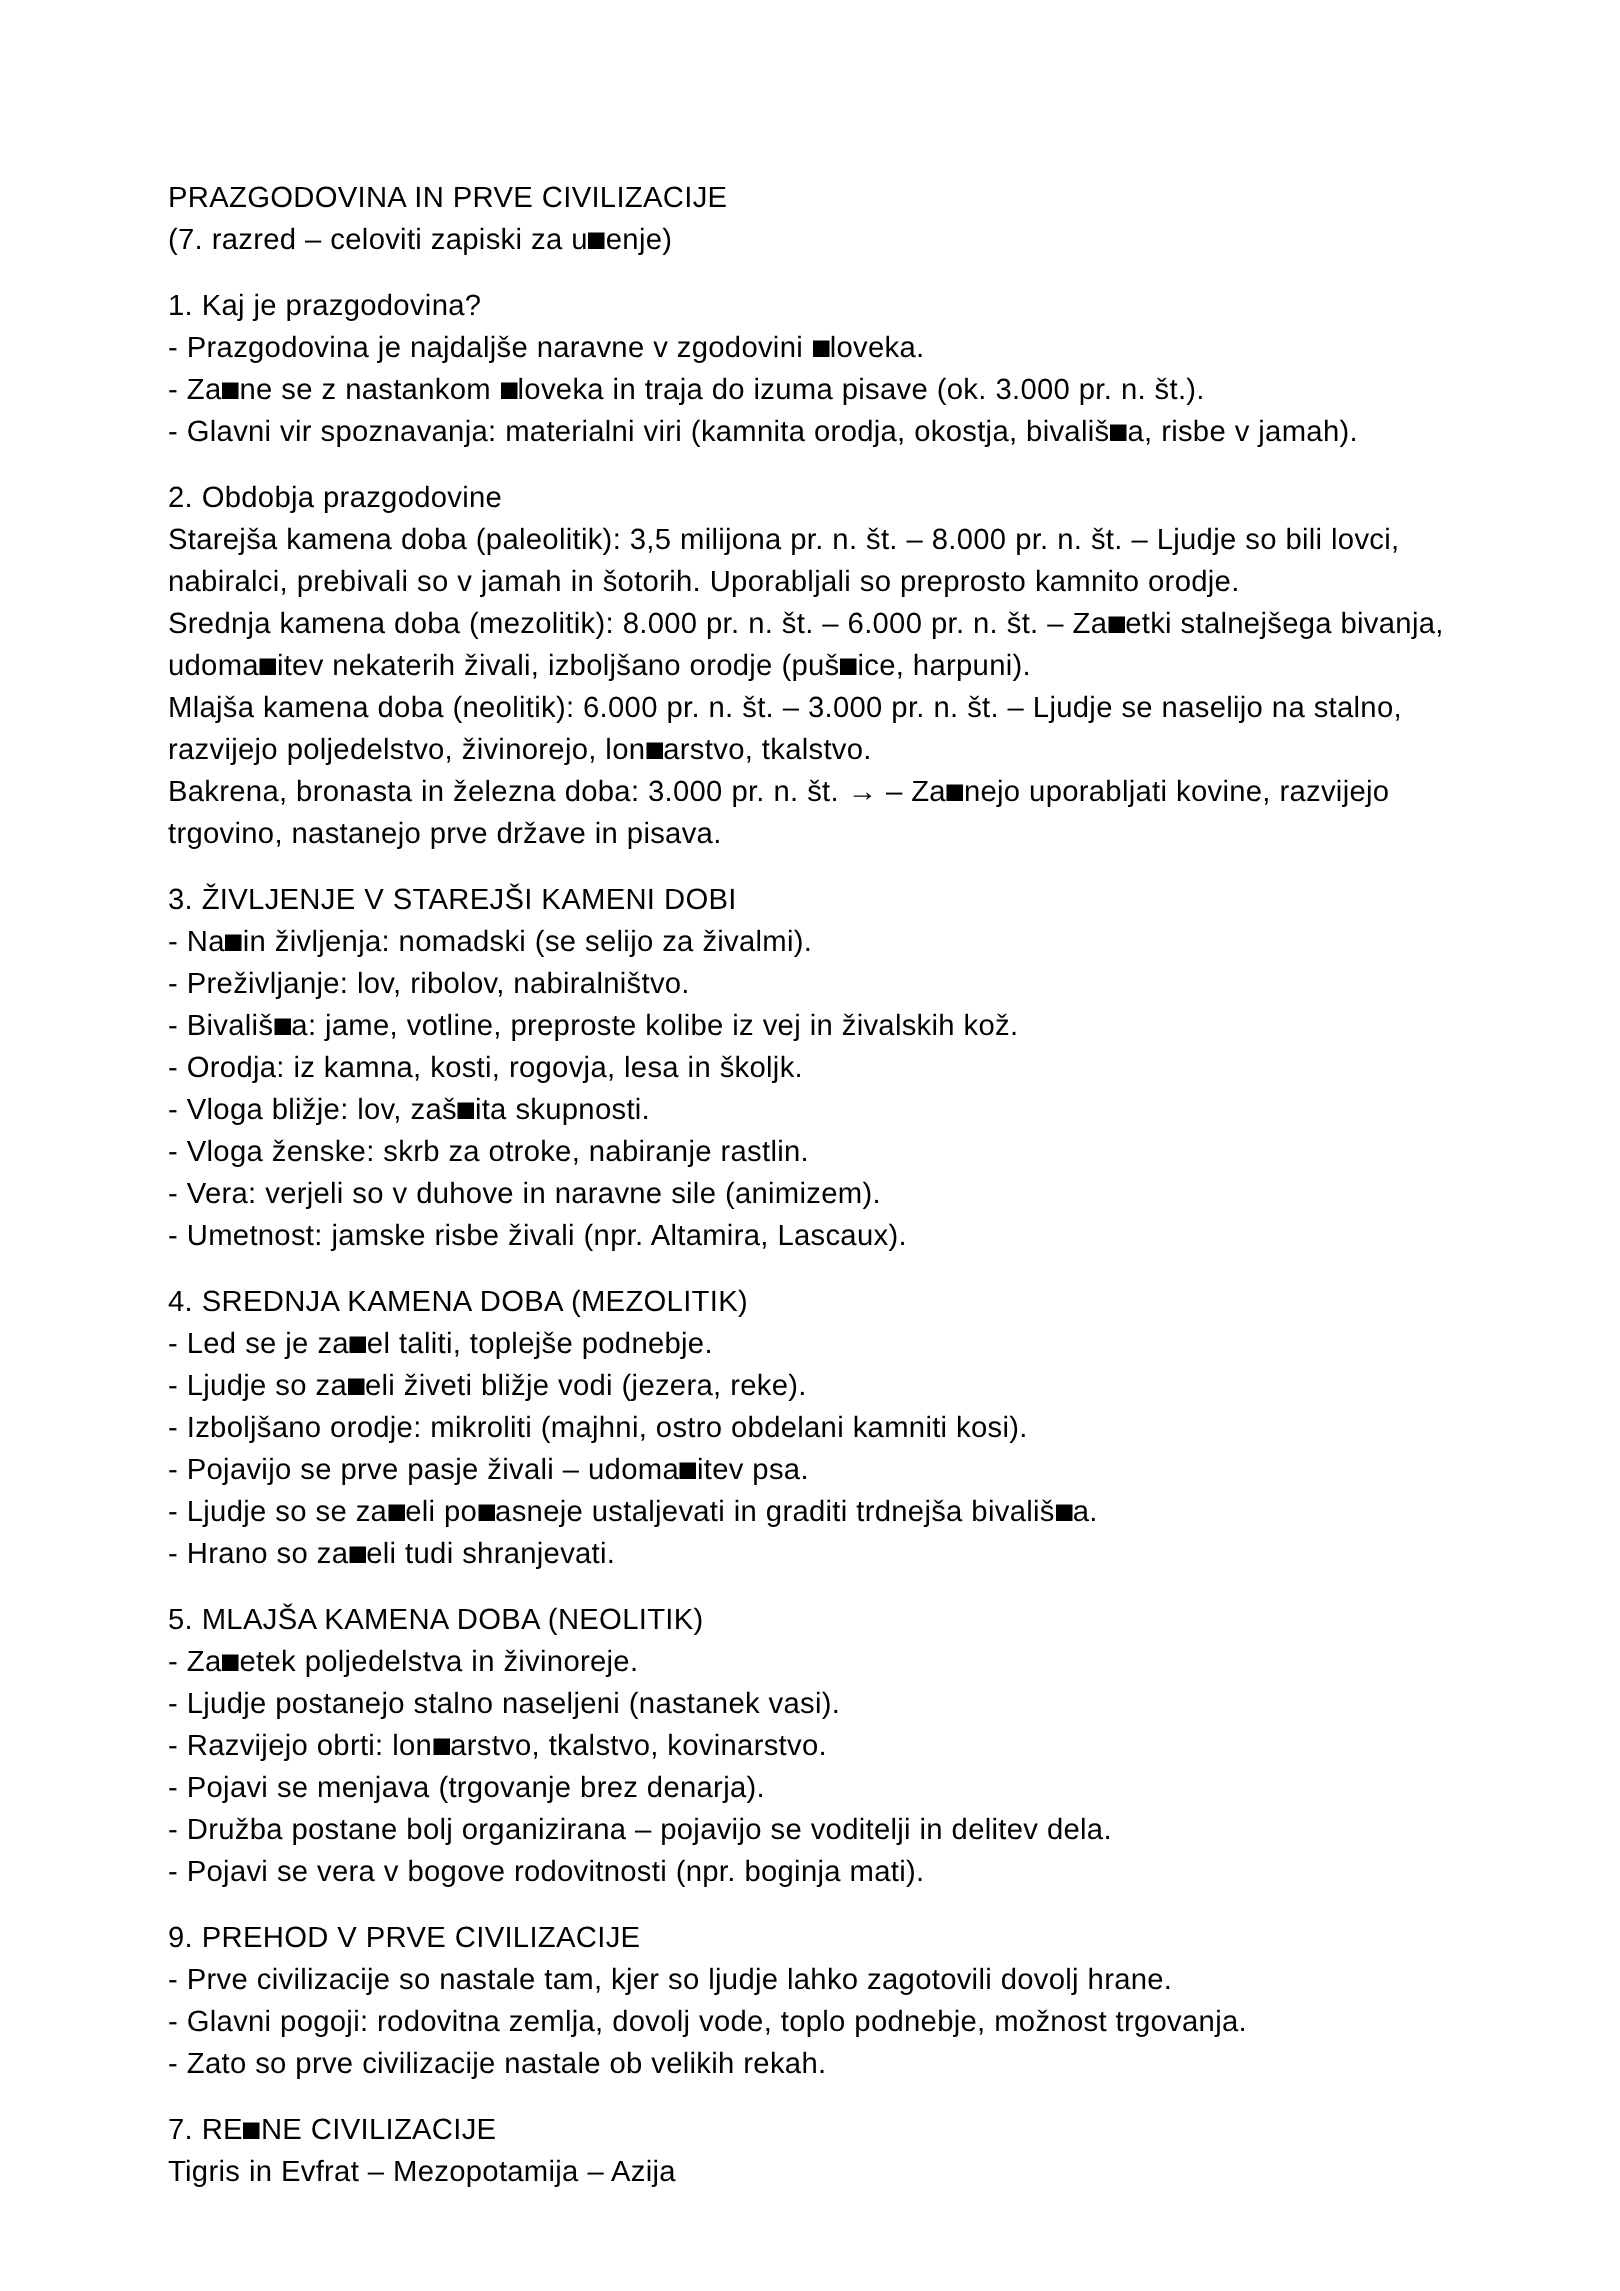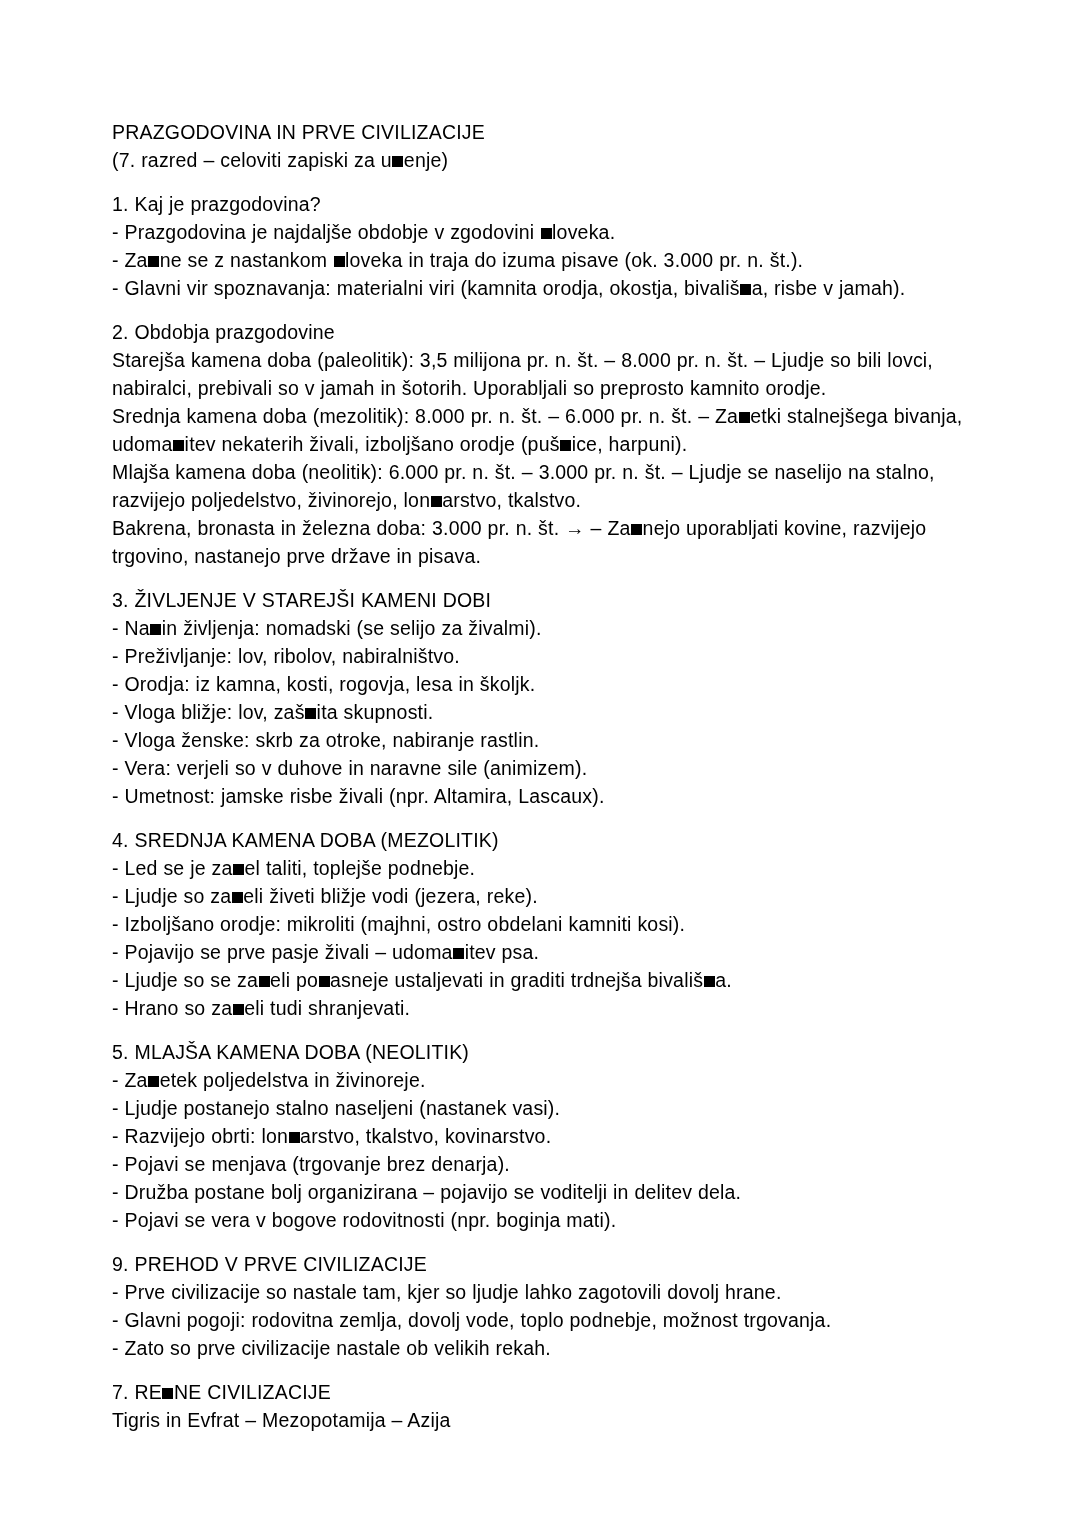--- a/index.html
+++ b/index.html
@@ -74,35 +74,36 @@
     <div class="block">
       <div class="line title">PRAZGODOVINA IN PRVE CIVILIZACIJE</div>
       <div class="line title">
         <span>(7. razred – celoviti zapiski za u</span><span class="tofu"></span><span>enje)</span>
       </div>
     </div>
 
     <div id="sections-root">
         <div class="block">
           <div class="line heading">1. Kaj je prazgodovina?</div>
-          <div class="line"><span>- Prazgodovina je najdaljše obdobje v zgodovini </span><span class="tofu"></span><span>loveka.</span></div>
+          <div class="line"><span>- Prazgodovina je najdaljše naravne v zgodovini </span><span class="tofu"></span><span>loveka.</span></div>
           <div class="line"><span>- Za</span><span class="tofu"></span><span>ne se z nastankom </span><span class="tofu"></span><span>loveka in traja do izuma pisave (ok. 3.000 pr. n. št.).</span></div>
           <div class="line"><span>- Glavni vir spoznavanja: materialni viri (kamnita orodja, okostja, bivališ</span><span class="tofu"></span><span>a, risbe v jamah).</span></div>
         </div>
         <div class="block">
           <div class="line heading">2. Obdobja prazgodovine</div>
           <div class="line"><span>Starejša kamena doba (paleolitik): 3,5 milijona pr. n. št. – 8.000 pr. n. št. – Ljudje so bili lovci, nabiralci, prebivali so v jamah in šotorih. Uporabljali so preprosto kamnito orodje.</span></div>
           <div class="line"><span>Srednja kamena doba (mezolitik): 8.000 pr. n. št. – 6.000 pr. n. št. – Za</span><span class="tofu"></span><span>etki stalnejšega bivanja, udoma</span><span class="tofu"></span><span>itev nekaterih živali, izboljšano orodje (puš</span><span class="tofu"></span><span>ice, harpuni).</span></div>
           <div class="line"><span>Mlajša kamena doba (neolitik): 6.000 pr. n. št. – 3.000 pr. n. št. – Ljudje se naselijo na stalno, razvijejo poljedelstvo, živinorejo, lon</span><span class="tofu"></span><span>arstvo, tkalstvo.</span></div>
           <div class="line"><span>Bakrena, bronasta in železna doba: 3.000 pr. n. št. → – Za</span><span class="tofu"></span><span>nejo uporabljati kovine, razvijejo trgovino, nastanejo prve države in pisava.</span></div>
         </div>
         <div class="block">
           <div class="line heading">3. ŽIVLJENJE V STAREJŠI KAMENI DOBI</div>
           <div class="line"><span>- Na</span><span class="tofu"></span><span>in življenja: nomadski (se selijo za živalmi).</span></div>
           <div class="line"><span>- Preživljanje: lov, ribolov, nabiralništvo.</span></div>
+          <div class="line"><span>- Bivališ</span><span class="tofu"></span><span>a: jame, votline, preproste kolibe iz vej in živalskih kož.</span></div>
           <div class="line"><span>- Orodja: iz kamna, kosti, rogovja, lesa in školjk.</span></div>
           <div class="line"><span>- Vloga bližje: lov, zaš</span><span class="tofu"></span><span>ita skupnosti.</span></div>
           <div class="line"><span>- Vloga ženske: skrb za otroke, nabiranje rastlin.</span></div>
           <div class="line"><span>- Vera: verjeli so v duhove in naravne sile (animizem).</span></div>
           <div class="line"><span>- Umetnost: jamske risbe živali (npr. Altamira, Lascaux).</span></div>
         </div>
         <div class="block">
           <div class="line heading">4. SREDNJA KAMENA DOBA (MEZOLITIK)</div>
           <div class="line"><span>- Led se je za</span><span class="tofu"></span><span>el taliti, toplejše podnebje.</span></div>
           <div class="line"><span>- Ljudje so za</span><span class="tofu"></span><span>eli živeti bližje vodi (jezera, reke).</span></div>

